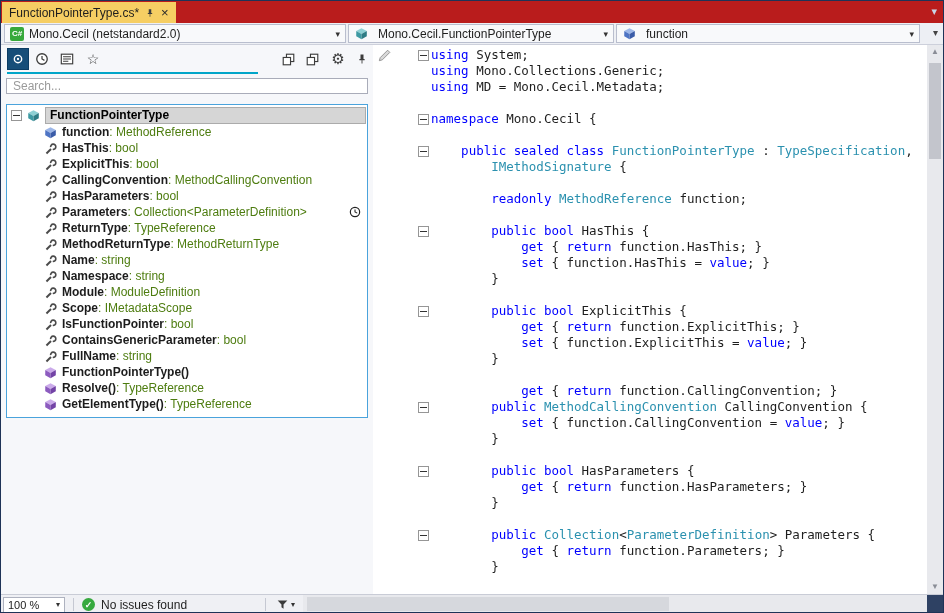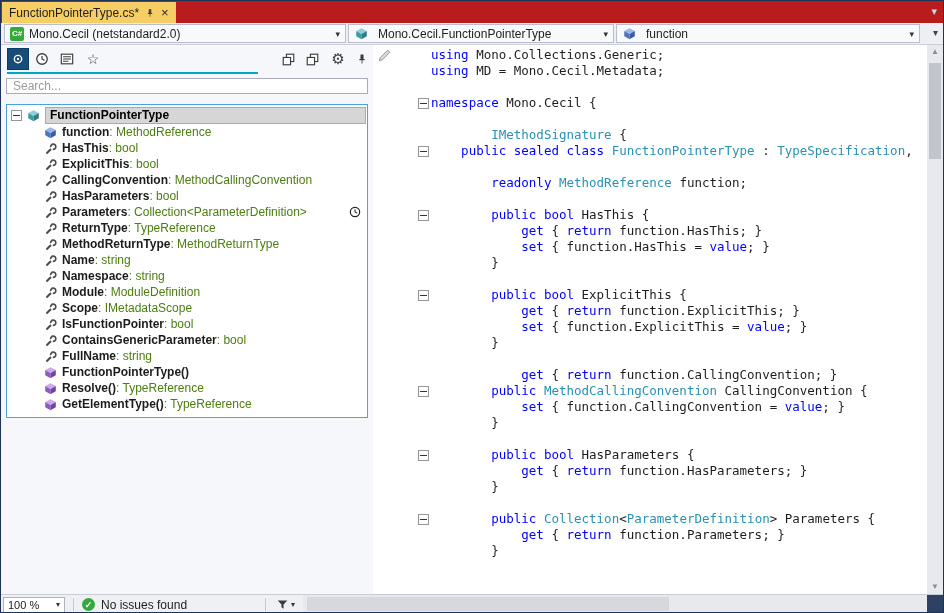--- a/index.html
+++ b/index.html
@@ -397,20 +397,26 @@
   </div>
 
   <div id="editor">
     <span id="pencil">
       <svg width="14" height="14" viewBox="0 0 16 16">
           <path d="M1.5 14.5 l1-3.5 8.5-8.5 2.5 2.5 -8.5 8.5 z" fill="#D8D8D8" stroke="#8A8A8A" stroke-width="1"></path>
         </svg>
     </span>
     <div id="code-lines">
         <div class="code-line">
+          <span class="fold-cell">
+            <span class="fold-box"></span>
+          </span>
+          <span class="code-text"><span class="tk-k">using</span><span class="tk-p"> System;</span></span>
+        </div>
+        <div class="code-line">
           <span class="fold-cell"></span>
           <span class="code-text"><span class="tk-k">using</span><span class="tk-p"> Mono.Collections.Generic;</span></span>
         </div>
         <div class="code-line">
           <span class="fold-cell"></span>
           <span class="code-text"><span class="tk-k">using</span><span class="tk-p"> MD = Mono.Cecil.Metadata;</span></span>
         </div>
         <div class="code-line">
           <span class="fold-cell"></span>
           <span class="code-text"></span>
@@ -419,28 +425,28 @@
           <span class="fold-cell">
             <span class="fold-box"></span>
           </span>
           <span class="code-text"><span class="tk-k">namespace</span><span class="tk-p"> Mono.Cecil {</span></span>
         </div>
         <div class="code-line">
           <span class="fold-cell"></span>
           <span class="code-text"></span>
         </div>
         <div class="code-line">
+          <span class="fold-cell">
+            <span class="fold-box"></span>
+          </span>
+          <span class="code-text"><span class="tk-p">    </span><span class="tk-k">public sealed class</span><span class="tk-p"> </span><span class="tk-t">FunctionPointerType</span><span class="tk-p"> : </span><span class="tk-t">TypeSpecification</span><span class="tk-p">,</span></span>
+        </div>
+        <div class="code-line">
           <span class="fold-cell"></span>
           <span class="code-text"><span class="tk-p">        </span><span class="tk-t">IMethodSignature</span><span class="tk-p"> {</span></span>
-        </div>
-        <div class="code-line">
-          <span class="fold-cell">
-            <span class="fold-box"></span>
-          </span>
-          <span class="code-text"><span class="tk-p">    </span><span class="tk-k">public sealed class</span><span class="tk-p"> </span><span class="tk-t">FunctionPointerType</span><span class="tk-p"> : </span><span class="tk-t">TypeSpecification</span><span class="tk-p">,</span></span>
         </div>
         <div class="code-line">
           <span class="fold-cell"></span>
           <span class="code-text"></span>
         </div>
         <div class="code-line">
           <span class="fold-cell"></span>
           <span class="code-text"><span class="tk-p">        </span><span class="tk-k">readonly</span><span class="tk-p"> </span><span class="tk-t">MethodReference</span><span class="tk-p"> function;</span></span>
         </div>
         <div class="code-line">

